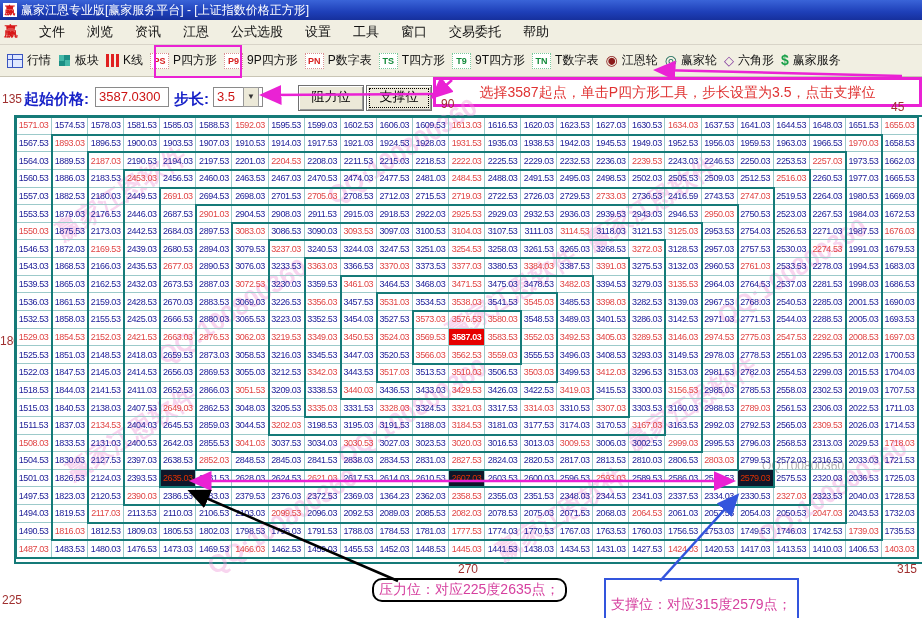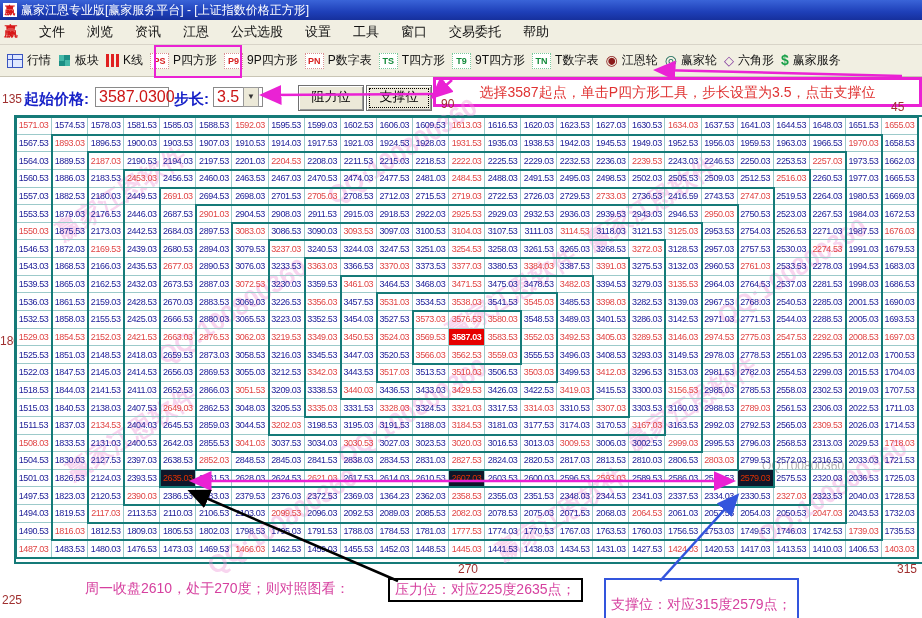--- a/index.html
+++ b/index.html
@@ -36,21 +36,21 @@
   .ic-wheel{color:#8a1a1a;font-size:14px;line-height:13px;}
   .ic-wheel2{color:#1a6a5a;font-size:14px;line-height:13px;}
   .ic-hex{color:#7a2a9a;font-size:13px;line-height:13px;font-weight:bold;}
   .ic-dollar{color:#18a048;font-size:14px;font-weight:bold;line-height:13px;}
   .ps-outline{position:absolute;left:154px;top:45px;width:84px;height:29px;
               border:2px solid #ea22d4;pointer-events:none;}
   
   .ctl-label{position:absolute;font-size:15px;color:#1822c8;font-weight:bold;}
   .deg{position:absolute;font-size:12px;color:#a03030;}
   .tbox{position:absolute;background:#fff;border:1px solid #8a8a8a;color:#cc1414;
-        font-size:16px;line-height:18px;padding:0 3px;}
+        font-size:13px;line-height:18px;padding:0 3px;}
   .combo-arrow{position:absolute;width:14px;height:18px;background:#ece9d8;border:1px solid #9a9a9a;
         font-size:8px;color:#333;text-align:center;line-height:18px;}
   .btn{position:absolute;width:64px;height:24px;background:#ece9d8;color:#000;font-size:13px;
        text-align:center;line-height:22px;border:1px solid #707070;
        box-shadow:inset 1px 1px 0 #ffffff, inset -1px -1px 0 #9a9a9a;}
   .btn.focused{outline:1px dotted #000;outline-offset:-4px;}
   .note-box{position:absolute;left:433px;top:77px;width:483px;height:24px;border:3px solid #ea22d4;
             color:#e03232;font-size:14px;line-height:24px;text-align:center;background:#fff;white-space:nowrap;}
   
   .gridwrap{position:absolute;left:14px;top:115px;width:906px;height:445px;border:2px solid #157a78;
@@ -820,22 +820,21 @@
       <div class="ring" style="left: 251.56px; top: 122.48px; width: 394.88px; height: 192.04px;"></div>
       <div class="ring" style="left: 215.48px; top: 104.84px; width: 467.04px; height: 227.32px;"></div>
       <div class="ring" style="left: 179.4px; top: 87.2px; width: 539.2px; height: 262.6px;"></div>
       <div class="ring" style="left: 143.32px; top: 69.56px; width: 611.36px; height: 297.88px;"></div>
       <div class="ring" style="left: 107.24px; top: 51.92px; width: 683.52px; height: 333.16px;"></div>
       <div class="ring" style="left: 71.16px; top: 34.28px; width: 755.68px; height: 368.44px;"></div>
       <div class="ring" style="left: 35.08px; top: 16.64px; width: 827.84px; height: 403.72px;"></div>
       <div class="ring" style="left: -1px; top: -1px; width: 900px; height: 439px;"></div>
     </div>
 
-  <span class="bnote" style="left:85px;">周一收盘2610，处于270度；则对照图看：</span>
-  <span class="bnote boxed-black" style="left:388px;top:578px;">压力位：对应225度2635点；</span>
+  <span class="bnote boxed-black" style="left:372px;top:578px;border-radius:10px;">压力位：对应225度2635点；</span>
   <span class="bnote boxed-blue" style="left:604px;top:578px;">支撑位：对应315度2579点；</span>
 
   <svg class="overlay" width="922" height="618">
     <defs>
       <marker id="am" markerWidth="9" markerHeight="8" refX="7" refY="4" orient="auto-start-reverse">
         <polygon points="0,0 9,4 0,8" fill="#ea22d4"></polygon>
       </marker>
       <marker id="ab" markerWidth="9" markerHeight="8" refX="7" refY="4" orient="auto-start-reverse">
         <polygon points="0,0 9,4 0,8" fill="#000"></polygon>
       </marker>

